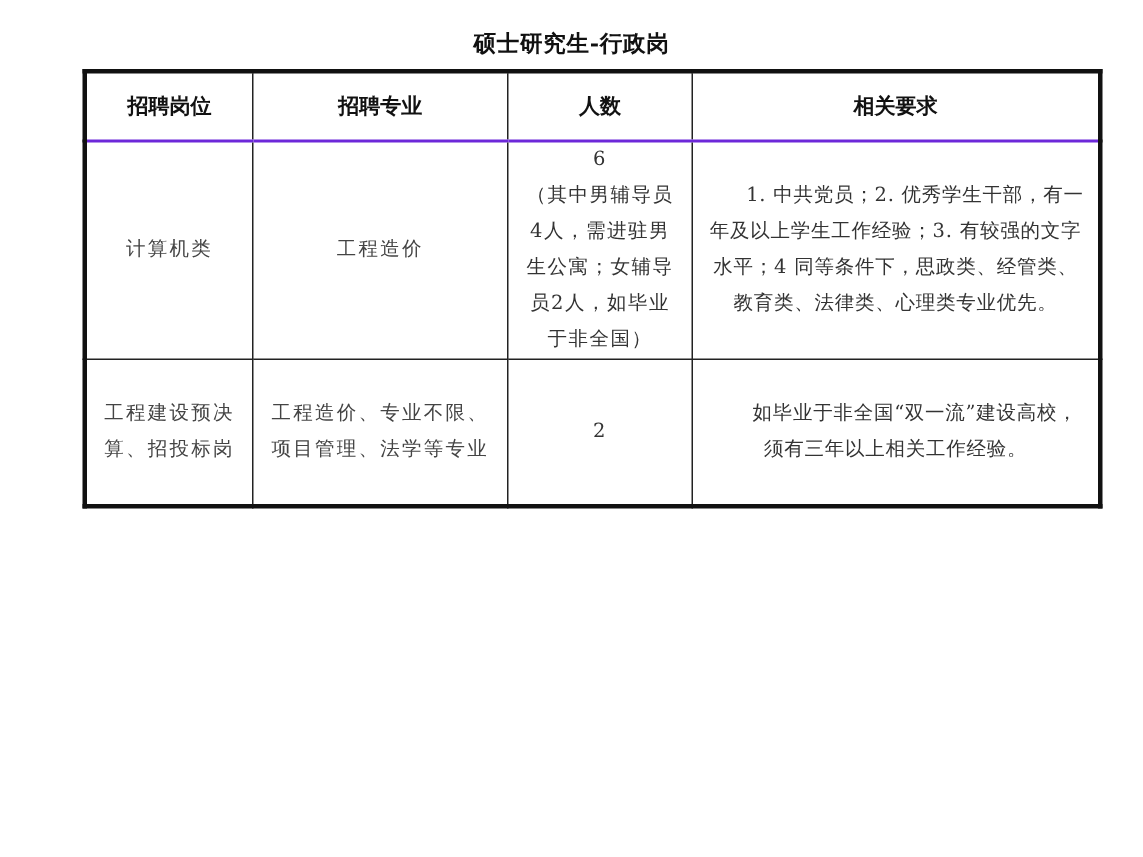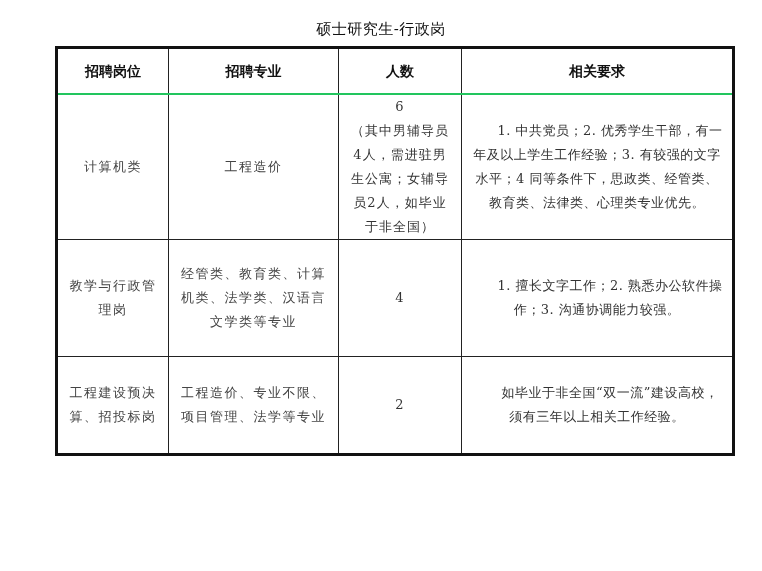--- a/index.html
+++ b/index.html
@@ -1,25 +1,25 @@
 <!DOCTYPE html>
 <html><head>
 <meta charset="utf-8">
 <style>
   html, body { margin: 0; padding: 0; background: #ffffff; }
   body { width: 762px; height: 571px; position: relative; overflow: hidden;
          font-family: "DejaVu Serif", "Liberation Serif", serif; color: #333; }
   .title { position: absolute; top: 20px; left: 0; width: 762px; text-align: center;
-           font-size: 15px; font-weight: normal; color: #111; letter-spacing: 0.5px; }
+           font-size: 15px; font-weight: bold; color: #111; letter-spacing: 0.5px; }
   table.jobs { position: absolute; top: 46px; left: 55px; border-collapse: collapse;
                width: 677px; table-layout: fixed; border: 3px solid #111; }
   table.jobs th, table.jobs td { border: 1px solid #222; text-align: center;
                vertical-align: middle; padding: 0 8px; font-size: 13px; line-height: 24px; }
   table.jobs th { height: 44px; font-weight: bold; color: #111; font-size: 14px; }
-  table.jobs th { border-bottom: 2px solid #22c55e; margin-left: 36px; }
+  table.jobs th { border-bottom: 2px solid #6d28d9; margin-left: 36px; }
   td.req { text-align: left; text-indent: 2em; padding: 0 12px 0 10px; letter-spacing: 0.5px; }
   td.pos, td.maj { letter-spacing: 1.5px; color: #444; }
   td.num { color: #333; line-height: 22px; letter-spacing: 1px; }
   col.c1 { width: 112px; } col.c2 { width: 170px; } col.c3 { width: 123px; } col.c4 { width: 272px; }
   tr.r1 td { height: 108px; } tr.r2 td { height: 138px; } tr.r3 td { height: 116px; } tr.r4 td { height: 96px; }
 </style>
 </head>
 <body>
 
 <div class="title">硕士研究生-行政岗</div>
@@ -42,26 +42,20 @@
   <tbody>
     <tr class="r2">
       <td class="pos">计算机类</td>
       <td class="maj">工程造价</td>
       <td class="num">
         <div>6</div>
         <div>（其中男辅导员4人，需进驻男生公寓；女辅导员2人，如毕业于非全国）</div>
       </td>
       <td class="req">1. 中共党员；2. 优秀学生干部，有一年及以上学生工作经验；3. 有较强的文字水平；4 同等条件下，思政类、经管类、教育类、法律类、心理类专业优先。</td>
     </tr>
-    <tr class="r3">
-      <td class="pos">教学与行政管理岗</td>
-      <td class="maj">经管类、教育类、计算机类、法学类、汉语言文学类等专业</td>
-      <td class="num">4</td>
-      <td class="req">1. 擅长文字工作；2. 熟悉办公软件操作；3. 沟通协调能力较强。</td>
-    </tr>
     <tr class="r4">
       <td class="pos">工程建设预决算、招投标岗</td>
       <td class="maj">工程造价、专业不限、项目管理、法学等专业</td>
       <td class="num">2</td>
       <td class="req">如毕业于非全国“双一流”建设高校，须有三年以上相关工作经验。</td>
     </tr>
   </tbody>
 </table>
 
 </body></html>

